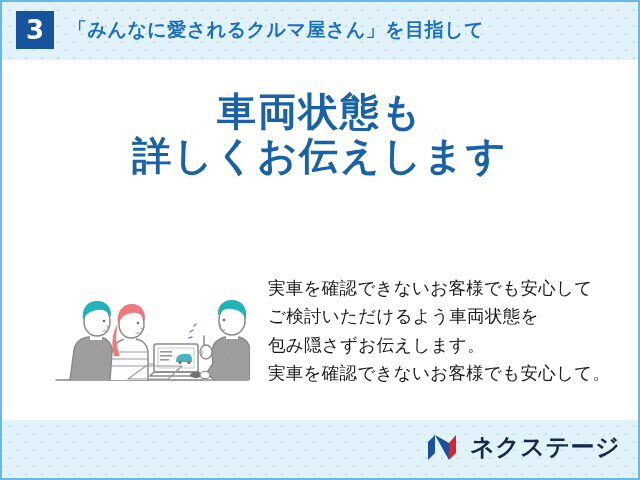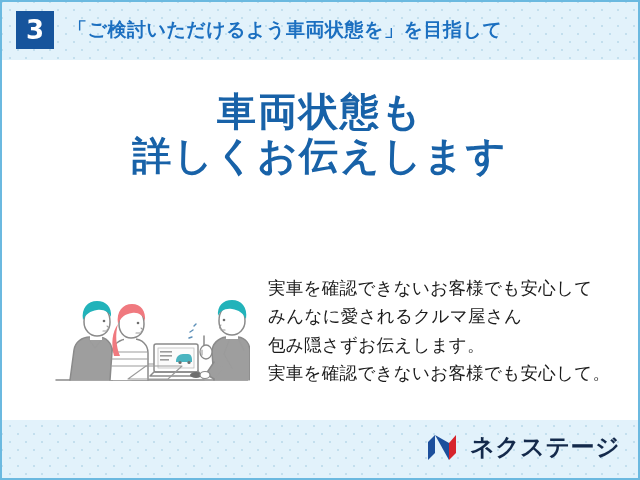--- a/index.html
+++ b/index.html
@@ -158,21 +158,21 @@
     line-height: 1;
   }
 </style>
 </head>
 <body>
 
 <div id="ad-root">
 
   <div id="header">
     <div id="step-badge">3</div>
-    <div id="header-title">「ご検討いただけるよう車両状態を」を目指して</div>
+    <div id="header-title">「みんなに愛されるクルマ屋さん」を目指して</div>
   </div>
 
   <div id="panel">
 
     <div id="headline">
       <span class="headline-line line-1">車両状態も</span>
       <span class="headline-line line-2">詳しくお伝えします</span>
     </div>
 
     <div id="lower">
@@ -306,21 +306,21 @@
           <g stroke="#5c8fb8" stroke-width="1.4" stroke-linecap="round" fill="none">
             <path d="M136 56 L139 54"></path>
             <path d="M135 62 L138 61"></path>
             <path d="M140 50 L142 48"></path>
           </g>
         </g>
       </svg>
 
       <div id="body-copy">
         <span class="body-line">実車を確認できないお客様でも安心して</span>
-        <span class="body-line">みんなに愛されるクルマ屋さん</span>
+        <span class="body-line">ご検討いただけるよう車両状態を</span>
         <span class="body-line">包み隠さずお伝えします。</span>
         <span class="body-line">実車を確認できないお客様でも安心して。</span>
       </div>
     </div>
   </div>
 
   <div id="footer">
     <div id="logo">
       <svg id="logo-mark" viewBox="0 0 36 27">
         <path d="M1 26 L1 8 L8 1 L8 19 L1 26 Z" fill="#1c4f9c"></path>

